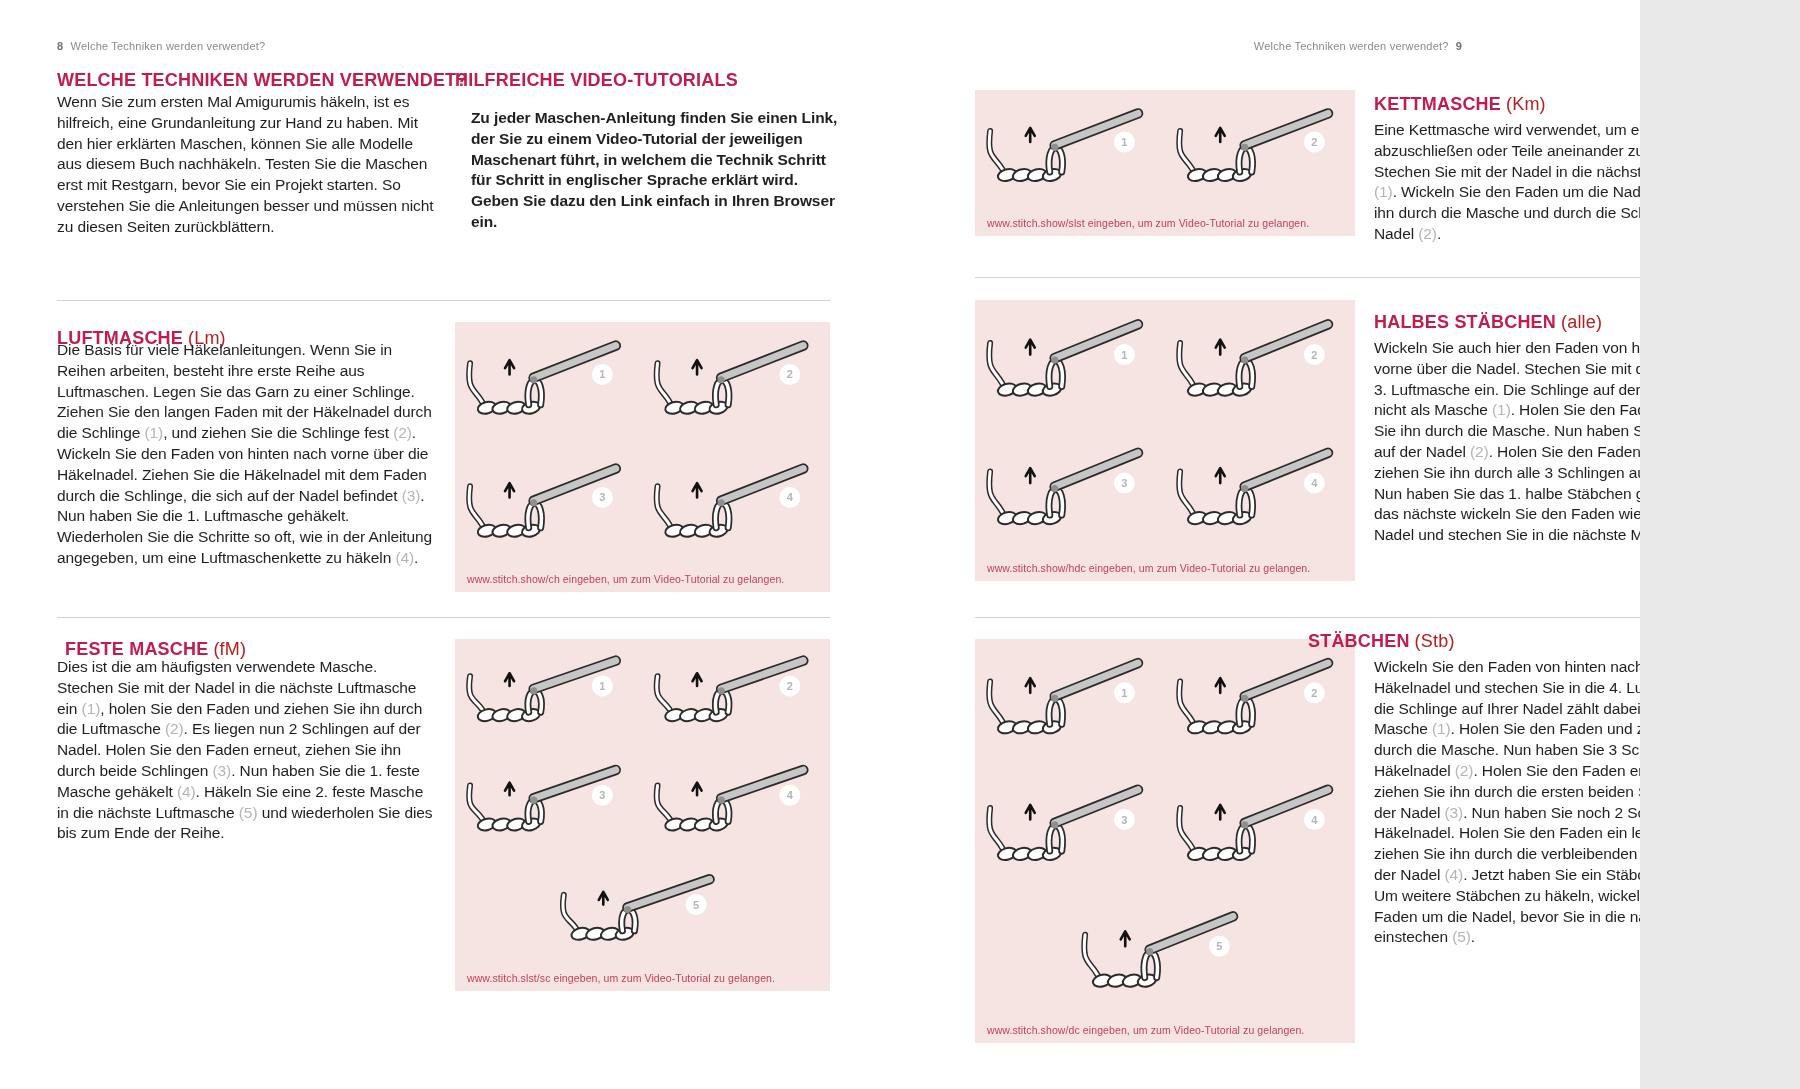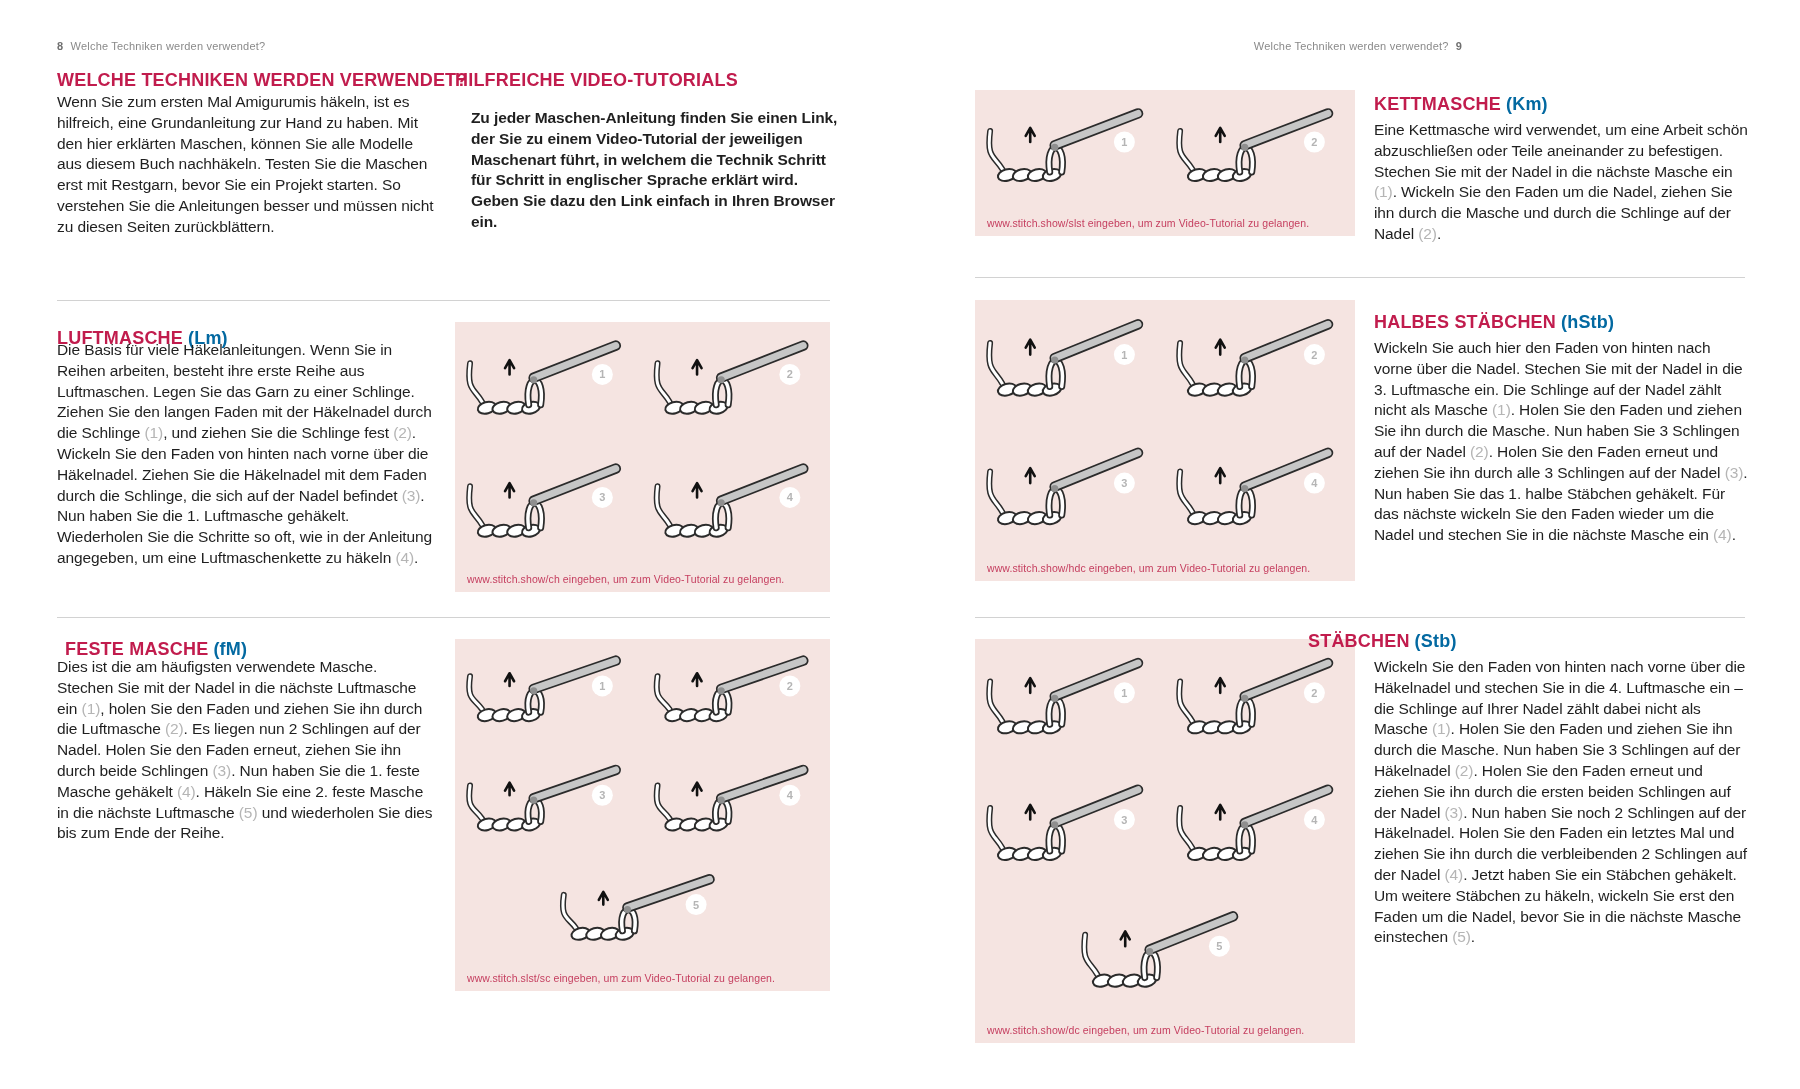--- a/index.html
+++ b/index.html
@@ -1,33 +1,33 @@
 <!DOCTYPE html>
 <html><head>
 <meta charset="utf-8">
 <style>
   html,body{margin:0;padding:0;background:#e9e9e9;}
   .spread{
     position:relative;
-    width:1800px;height:1089px;
+    width:1640px;height:1089px;
     background:#ffffff;
     font-family:"Liberation Sans", sans-serif;
     color:#1f1f1f;
     overflow:hidden;
   }
   .abs{position:absolute;}
   .running-head{
     font-size:11px;color:#8a8a8a;letter-spacing:0.2px;
   }
   .running-head .pgnum{color:#6f6f6f;font-weight:bold;margin:0 4px;}
   .sec-title{
     font-size:18px;font-weight:bold;color:#c11c4d;letter-spacing:0.2px;
     white-space:nowrap;
   }
-  .sec-title .abbr{font-weight:bold;color:#0369a1;margin-left:5px;}
+  .sec-title .abbr{font-weight:normal;color:#b91c1c;margin-left:5px;}
   .body{
     font-size:15.5px;line-height:20.8px;letter-spacing:-0.1px;color:#1f1f1f;
     text-align:left;
   }
   .body .num{color:#b5b5b5;}
   .rule{height:1px;background:#d2d2d2;}
   .panel{
     margin:0;background:#f5e4e1;
   }
   .panel svg{display:block;width:100%;height:100%;}
@@ -305,21 +305,21 @@
         <line x1="269.72" y1="186.595" x2="353" y2="152.81" stroke="#c6c6c6" stroke-width="7" stroke-linecap="round"></line>
         <circle cx="269.72" cy="188.595" r="3.6" fill="#8f8f8f"></circle>
         <path d="M 245.22000000000003 183.10000000000002 l 0 -13.979999999999999 m -4.5 7 l 4.5 -8 l 4.5 8" stroke="#111" stroke-width="2.6" fill="none" stroke-linecap="round" stroke-linejoin="round"></path>
         <circle cx="339.4" cy="183.1" r="10.5" fill="#fff"></circle>
         <text x="339.4" y="187.1" text-anchor="middle" font-size="11" font-weight="bold" fill="#b5b5b5" font-family="Liberation Sans, sans-serif">4</text>
       </svg>
     <figcaption class="panel-caption">www.stitch.show/hdc eingeben, um zum Video-Tutorial zu gelangen.</figcaption>
   </figure>
 
   <h2 class="abs sec-title" style="left:1374px;top:312px;margin:0;">
-    <span>HALBES STÄBCHEN</span><span class="abbr">(hStb)</span>
+    <span>HALBES STÄBCHEN</span><span class="abbr">(alle)</span>
   </h2>
   <p class="abs body" style="left:1374px;top:338px;width:378px;margin:0;">Wickeln Sie auch hier den Faden von hinten nach vorne über die Nadel. Stechen Sie mit der Nadel in die 3. Luftmasche ein. Die Schlinge auf der Nadel zählt nicht als Masche <span class="num">(1)</span>. Holen Sie den Faden und ziehen Sie ihn durch die Masche. Nun haben Sie 3 Schlingen auf der Nadel <span class="num">(2)</span>. Holen Sie den Faden erneut und ziehen Sie ihn durch alle 3 Schlingen auf der Nadel <span class="num">(3)</span>. Nun haben Sie das 1. halbe Stäbchen gehäkelt. Für das nächste wickeln Sie den Faden wieder um die Nadel und stechen Sie in die nächste Masche ein <span class="num">(4)</span>.</p>
 
   <div class="abs rule" style="left:975px;top:617px;width:770px;"></div>
 
   <figure class="abs panel" style="left:975px;top:639px;width:380px;height:404px;">
     <svg viewBox="0 0 380 404">
         <path d="M 15.1 42.4 C 11.7 71.06666666666668, 19.010000000000005 67.62666666666667, 27.425 82.48666666666666" fill="none" stroke="#2b2b2b" stroke-width="6" stroke-linecap="round"></path>
         <path d="M 15.1 42.4 C 11.7 71.06666666666668, 19.010000000000005 67.62666666666667, 27.425 82.48666666666666" fill="none" stroke="#fff" stroke-width="3" stroke-linecap="round"></path>
         <ellipse cx="32.1" cy="88.26666666666667" rx="9.35" ry="5.78" fill="#fff" stroke="#2b2b2b" stroke-width="2" transform="rotate(-15 32.1 88.26666666666667)"></ellipse>

